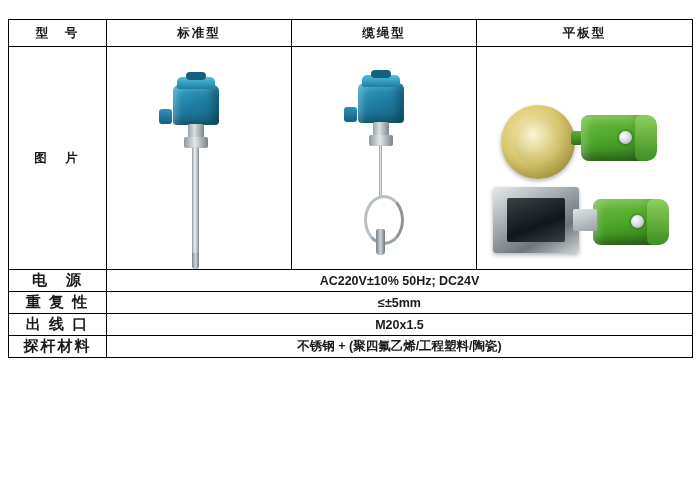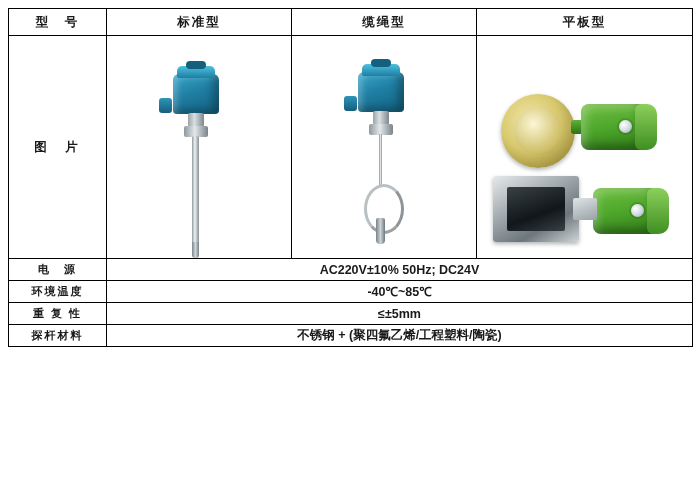--- a/index.html
+++ b/index.html
@@ -12,21 +12,21 @@
     height: 492px;
     font-family: "Liberation Sans", sans-serif;
     color: #1a1a1a;
     overflow: hidden;
   }
   .sheet {
     position: relative;
     width: 700px;
     height: 492px;
     box-sizing: border-box;
-    padding: 8px 8px 6px 8px;
+    padding: 19px 8px 6px 8px;
   }
   table.spec {
     width: 684px;
     border-collapse: collapse;
     table-layout: fixed;
   }
   table.spec td, table.spec th {
     border: 1px solid #000000;
     font-weight: bold;
     font-size: 12.5px;
@@ -57,21 +57,21 @@
   }
   .label-cell {
     font-size: 14px;
     letter-spacing: 3px;
     margin-left: 45px;
   }
   .param-row td {
     height: 21px;
   }
   .param-row td.label-cell {
-    font-size: 11px;
+    font-size: 15px;
     letter-spacing: 2px;
   }
   .param-value {
     font-weight: normal;
     font-size: 12.5px;
   }
   .img-cell {
     position: relative;
     overflow: hidden;
   }
@@ -297,26 +297,26 @@
             <div class="green-eye" style="left:154px; top:168px;"></div>
           </div>
         </td>
       </tr>
 
       <tr class="param-row">
         <td class="label-cell">电　源</td>
         <td class="param-value" colspan="3">AC220V±10%   50Hz;   DC24V</td>
       </tr>
       <tr class="param-row">
-        <td class="label-cell">环境温度</td>
-        <td class="param-value" colspan="3">-40℃~85℃</td>
-      </tr>
-      <tr class="param-row">
         <td class="label-cell">重 复 性</td>
         <td class="param-value" colspan="3">≤±5mm</td>
+      </tr>
+      <tr class="param-row">
+        <td class="label-cell">出 线 口</td>
+        <td class="param-value" colspan="3">M20x1.5</td>
       </tr>
       <tr class="param-row">
         <td class="label-cell">探杆材料</td>
         <td class="param-value" colspan="3">不锈钢 +  (聚四氟乙烯/工程塑料/陶瓷)</td>
       </tr>
 
     </tbody>
   </table>
 </div>
 

